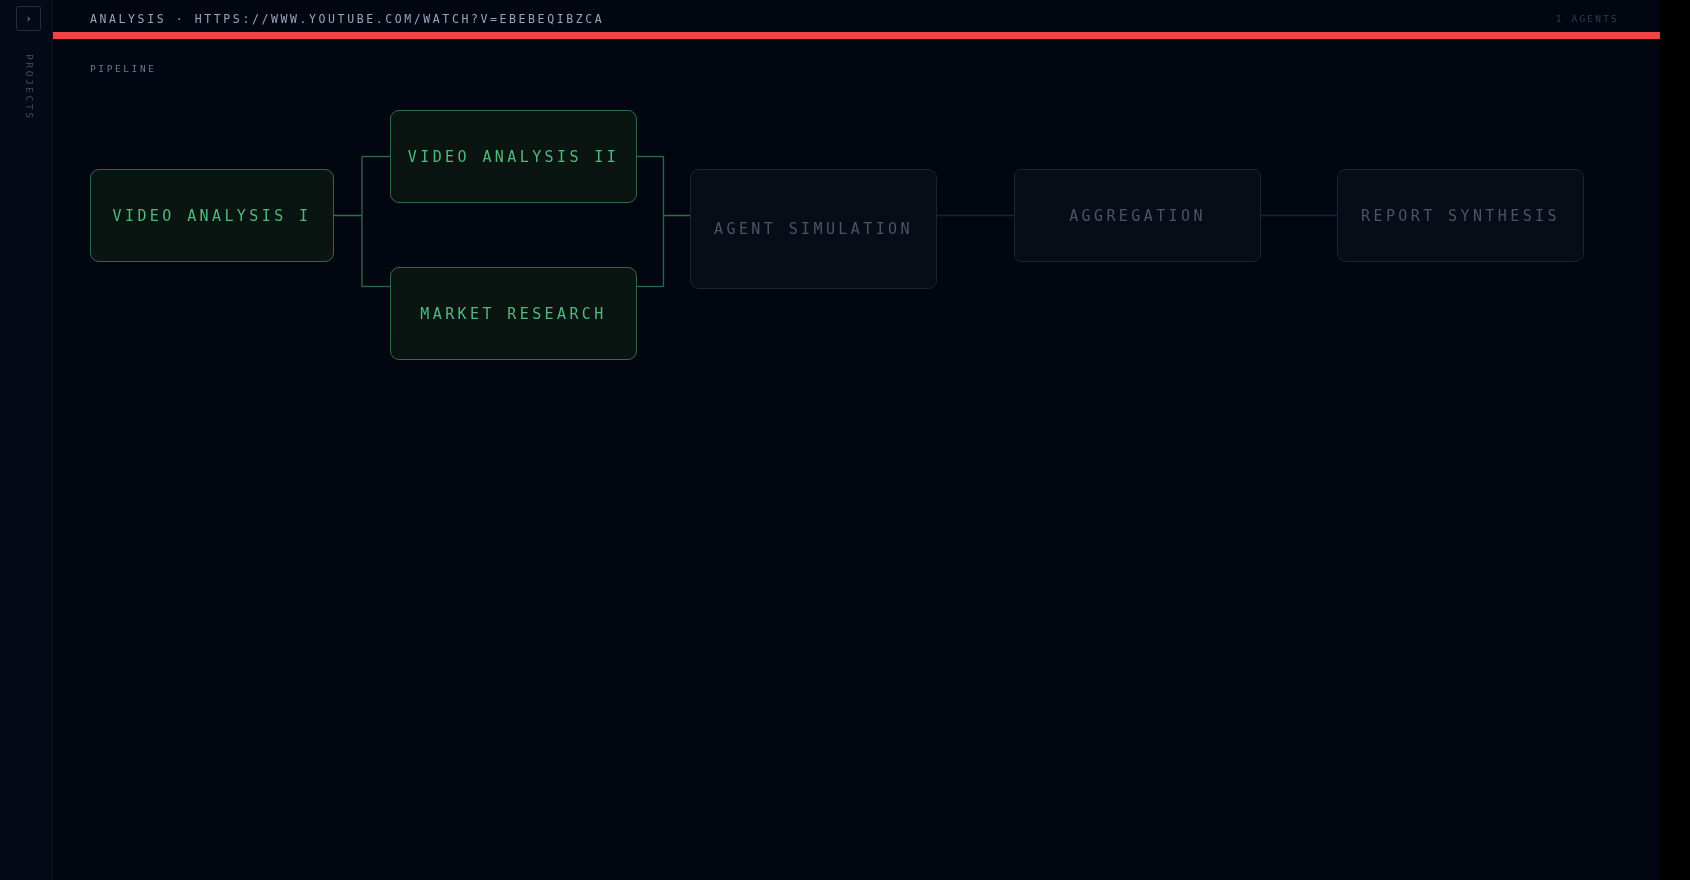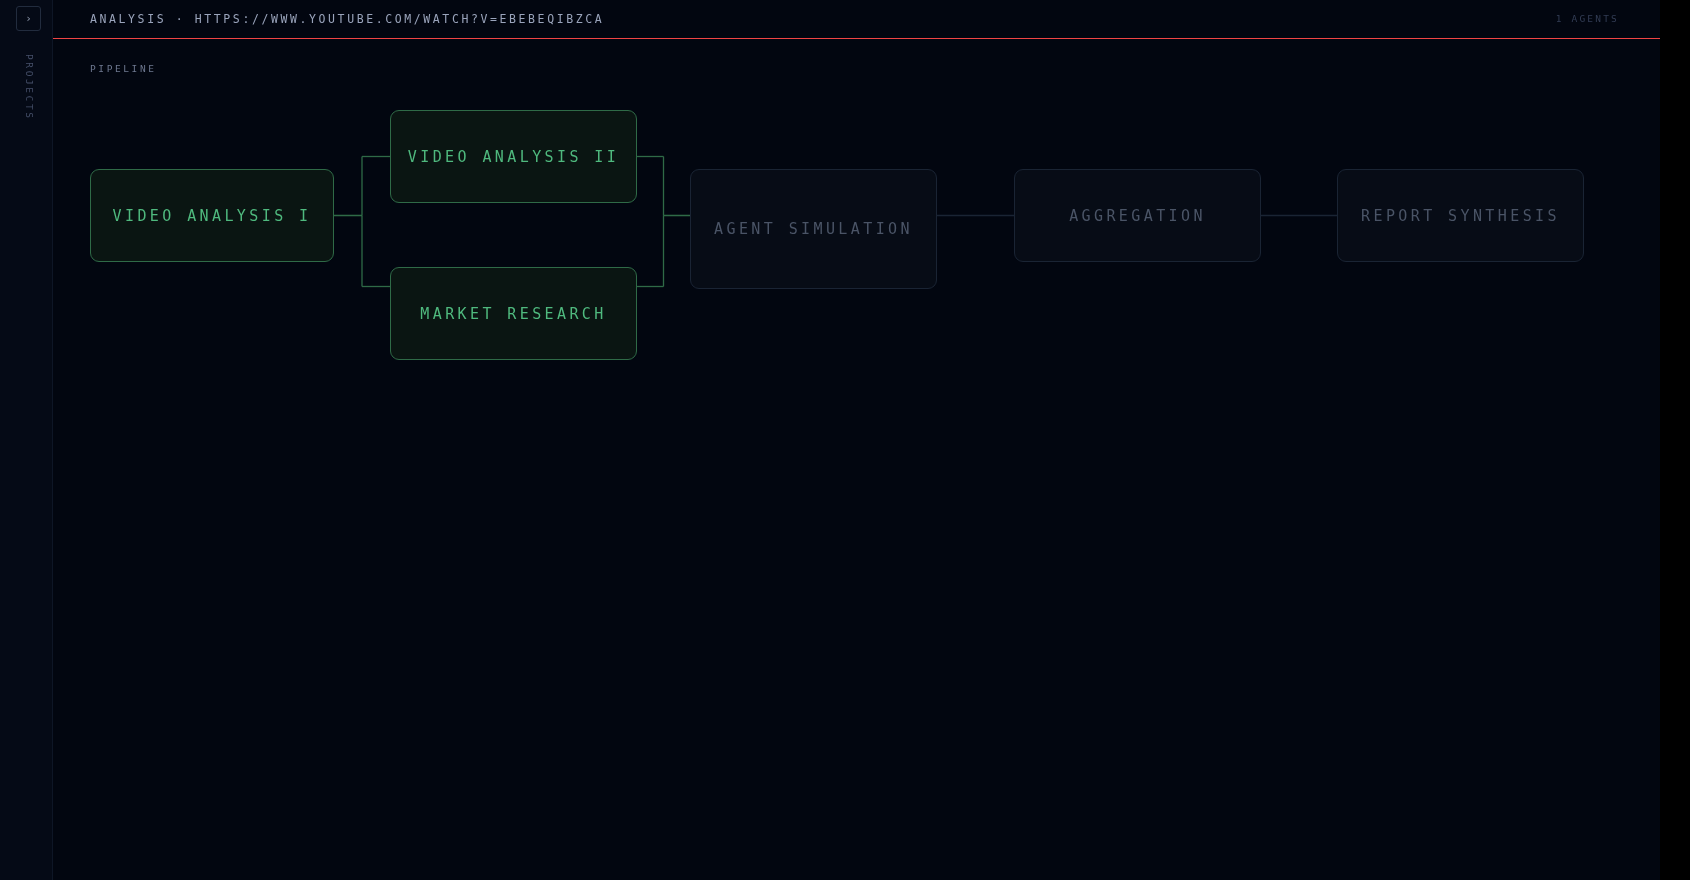--- a/index.html
+++ b/index.html
@@ -47,21 +47,21 @@
     letter-spacing:2.6px;
     color:#46506a;
     white-space:nowrap;
   }
 
   
   #main { flex:1 1 auto; position:relative; height:100%; }
 
   #header {
     height:39px;
-    border-bottom:1px solid #ef4444;
+    border-bottom:7px solid #ef4444;
     position:relative;
   }
   #header-title {
     position:absolute; left:37px; top:12px;
     font-size:11.5px;
     letter-spacing:2.6px;
     color:#9aa4bb;
     white-space:nowrap;
   }
   #agent-count {
@@ -155,21 +155,21 @@
           </div>
           <div class="node active" style="left: 337px; top: 110px; width: 247px; height: 93px;">
             <span class="node-label">VIDEO ANALYSIS II</span>
           </div>
           <div class="node active" style="left: 337px; top: 240px; width: 247px; height: 93px; margin-top: 27px;">
             <span class="node-label">MARKET RESEARCH</span>
           </div>
           <div class="node pending" style="left: 637px; top: 169px; width: 247px; height: 120px;">
             <span class="node-label">AGENT SIMULATION</span>
           </div>
-          <div class="node pending" style="left: 961px; top: 169px; width: 247px; height: 93px;">
+          <div class="node pending" style="left: 961px; top: 169px; width: 247px; height: 93px; border-radius: 7px;">
             <span class="node-label">AGGREGATION</span>
           </div>
           <div class="node pending" style="left: 1284px; top: 169px; width: 247px; height: 93px;">
             <span class="node-label">REPORT SYNTHESIS</span>
           </div>
         </div>
     </div>
 
   </div>
 </div>

